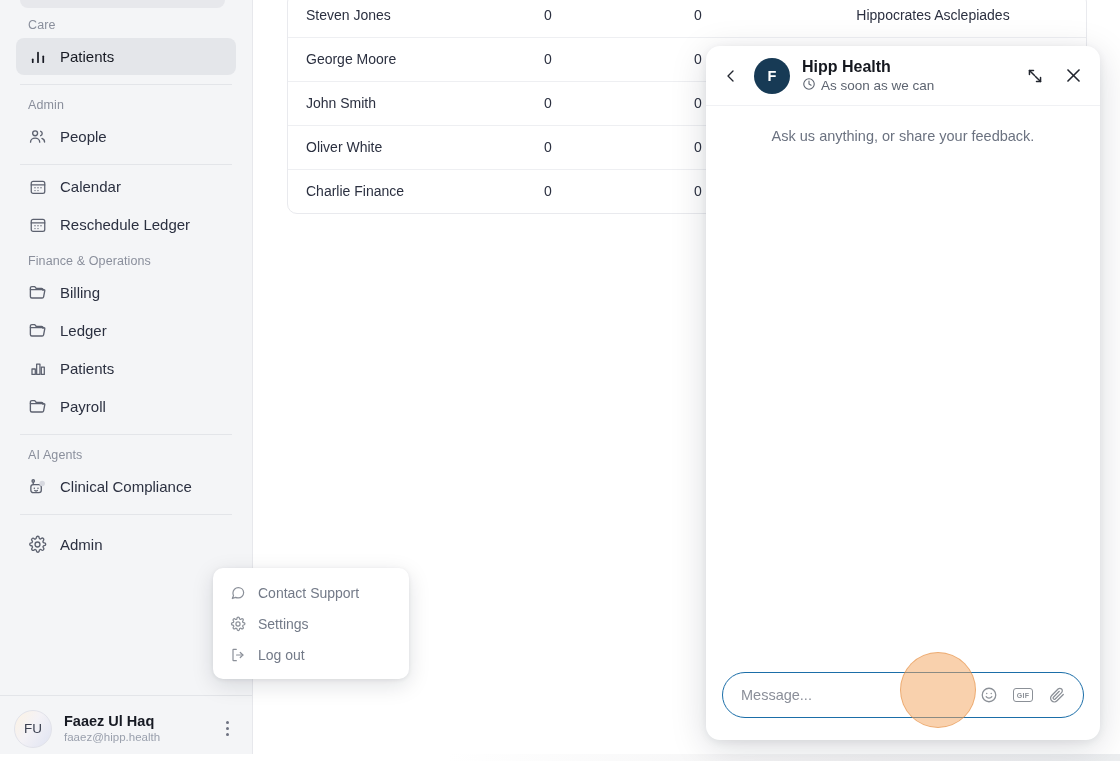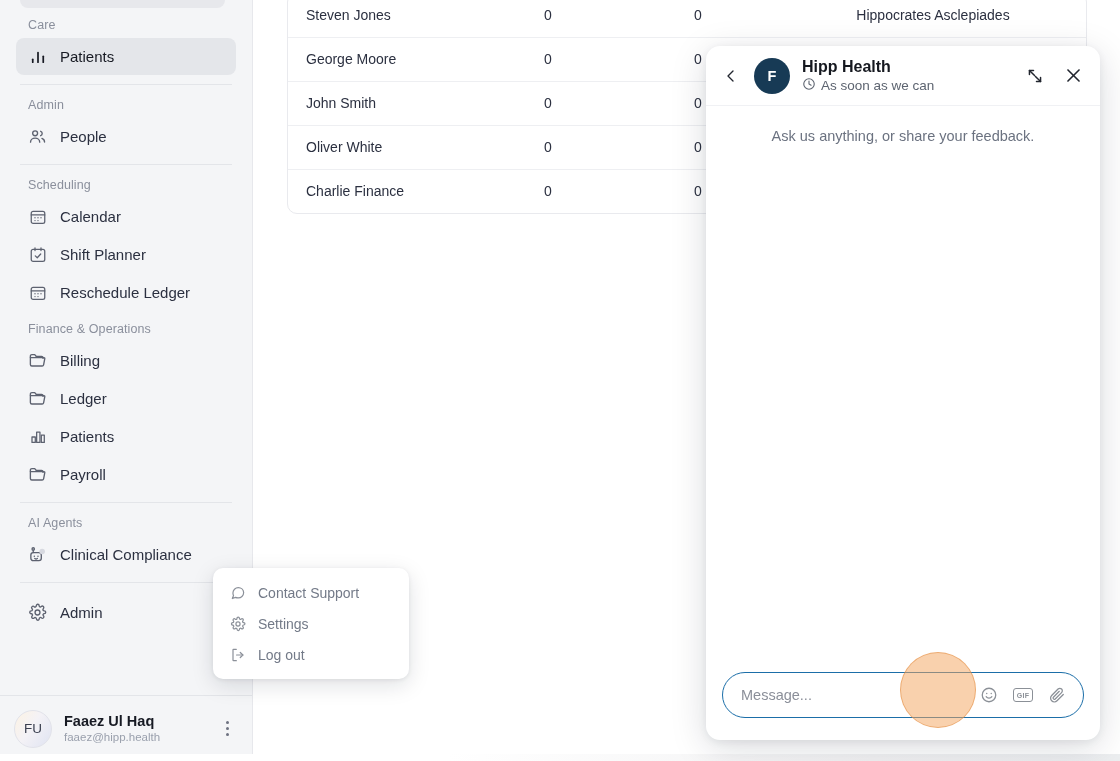--- a/index.html
+++ b/index.html
@@ -265,45 +265,33 @@
             <circle cx="9" cy="8" r="3.1"></circle>
               <path d="M3.2 19.2c0-3.2 2.7-5.2 5.8-5.2s5.8 2 5.8 5.2"></path>
             <path d="M16 5.4a3 3 0 0 1 0 5.6"></path>
               <path d="M17.6 14.4c2 .7 3.3 2.3 3.3 4.6"></path>
           </svg>
         </span>
         <span>People</span>
       </div>
       <div class="divider"></div>
 
-      <div class="sec-label">Scheduling</div>
       <div class="nav-item">
         <span class="ico">
           <svg width="18" height="18" viewBox="0 0 24 24" fill="none" stroke="#5d6270" stroke-width="1.7" stroke-linecap="round">
             <rect x="3" y="4.5" width="18" height="16" rx="2.5"></rect>
               <line x1="3" y1="9.2" x2="21" y2="9.2"></line>
             <circle cx="8" cy="13" r=".9" fill="#5d6270" stroke="none"></circle>
               <circle cx="12" cy="13" r=".9" fill="#5d6270" stroke="none"></circle>
               <circle cx="16" cy="13" r=".9" fill="#5d6270" stroke="none"></circle>
             <circle cx="8" cy="16.8" r=".9" fill="#5d6270" stroke="none"></circle>
               <circle cx="12" cy="16.8" r=".9" fill="#5d6270" stroke="none"></circle>
           </svg>
         </span>
         <span>Calendar</span>
-      </div>
-      <div class="nav-item">
-        <span class="ico">
-          <svg width="18" height="18" viewBox="0 0 24 24" fill="none" stroke="#5d6270" stroke-width="1.7" stroke-linecap="round" stroke-linejoin="round">
-            <rect x="3" y="4.5" width="18" height="16" rx="2.5"></rect>
-              <line x1="8" y1="2.6" x2="8" y2="6"></line>
-              <line x1="16" y1="2.6" x2="16" y2="6"></line>
-            <polyline points="8.4,13.2 11,15.6 15.6,10.6"></polyline>
-          </svg>
-        </span>
-        <span>Shift Planner</span>
       </div>
       <div class="nav-item">
         <span class="ico">
           <svg width="18" height="18" viewBox="0 0 24 24" fill="none" stroke="#5d6270" stroke-width="1.7" stroke-linecap="round">
             <rect x="3" y="4.5" width="18" height="16" rx="2.5"></rect>
               <line x1="3" y1="9.2" x2="21" y2="9.2"></line>
             <circle cx="8" cy="13" r=".9" fill="#5d6270" stroke="none"></circle>
               <circle cx="12" cy="13" r=".9" fill="#5d6270" stroke="none"></circle>
               <circle cx="16" cy="13" r=".9" fill="#5d6270" stroke="none"></circle>
             <circle cx="8" cy="16.8" r=".9" fill="#5d6270" stroke="none"></circle>

